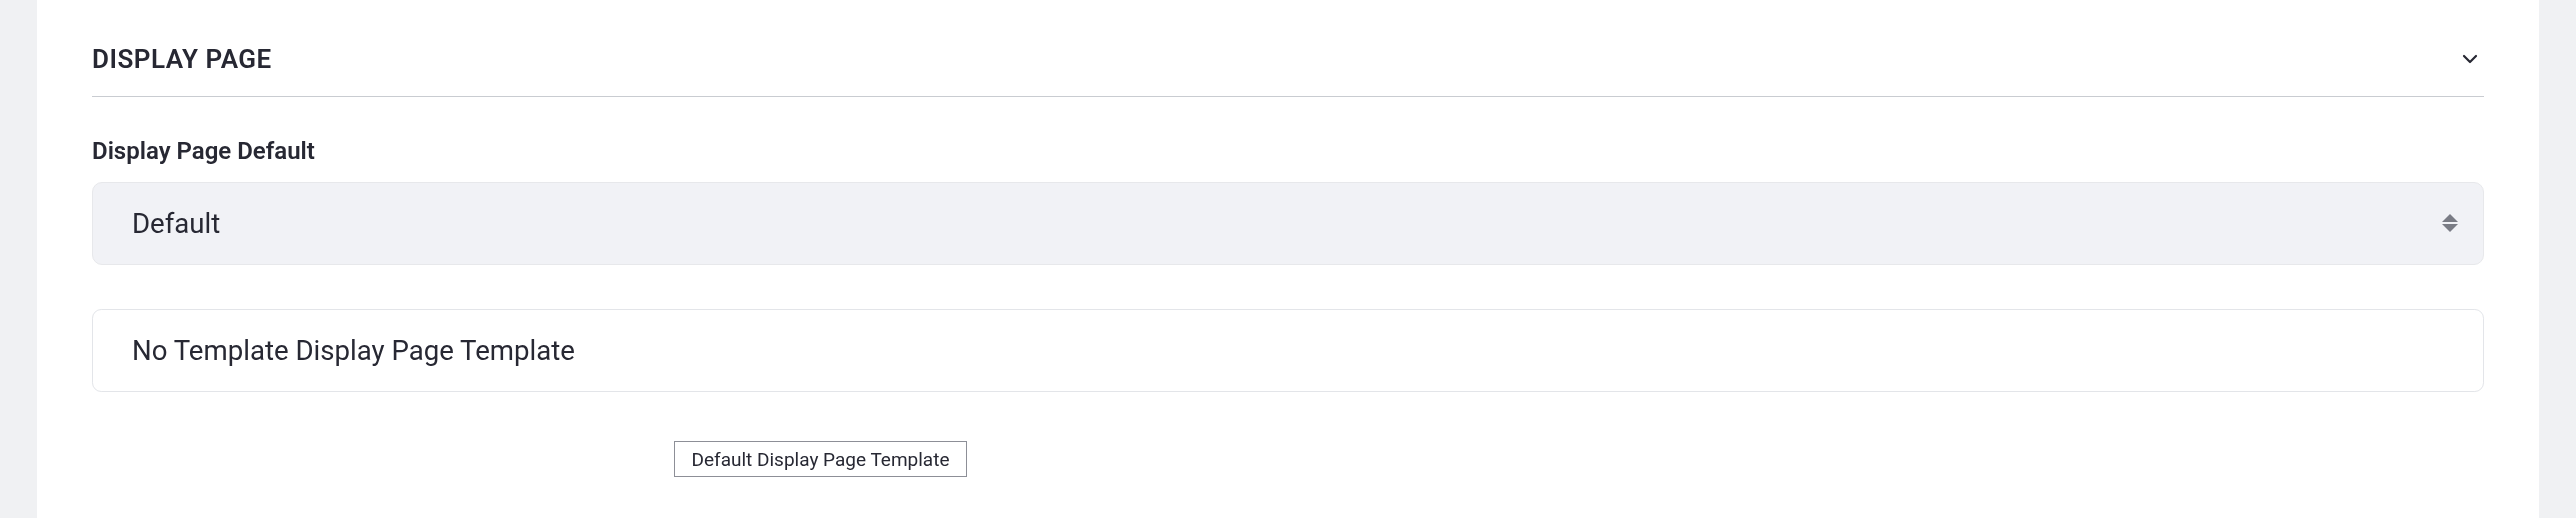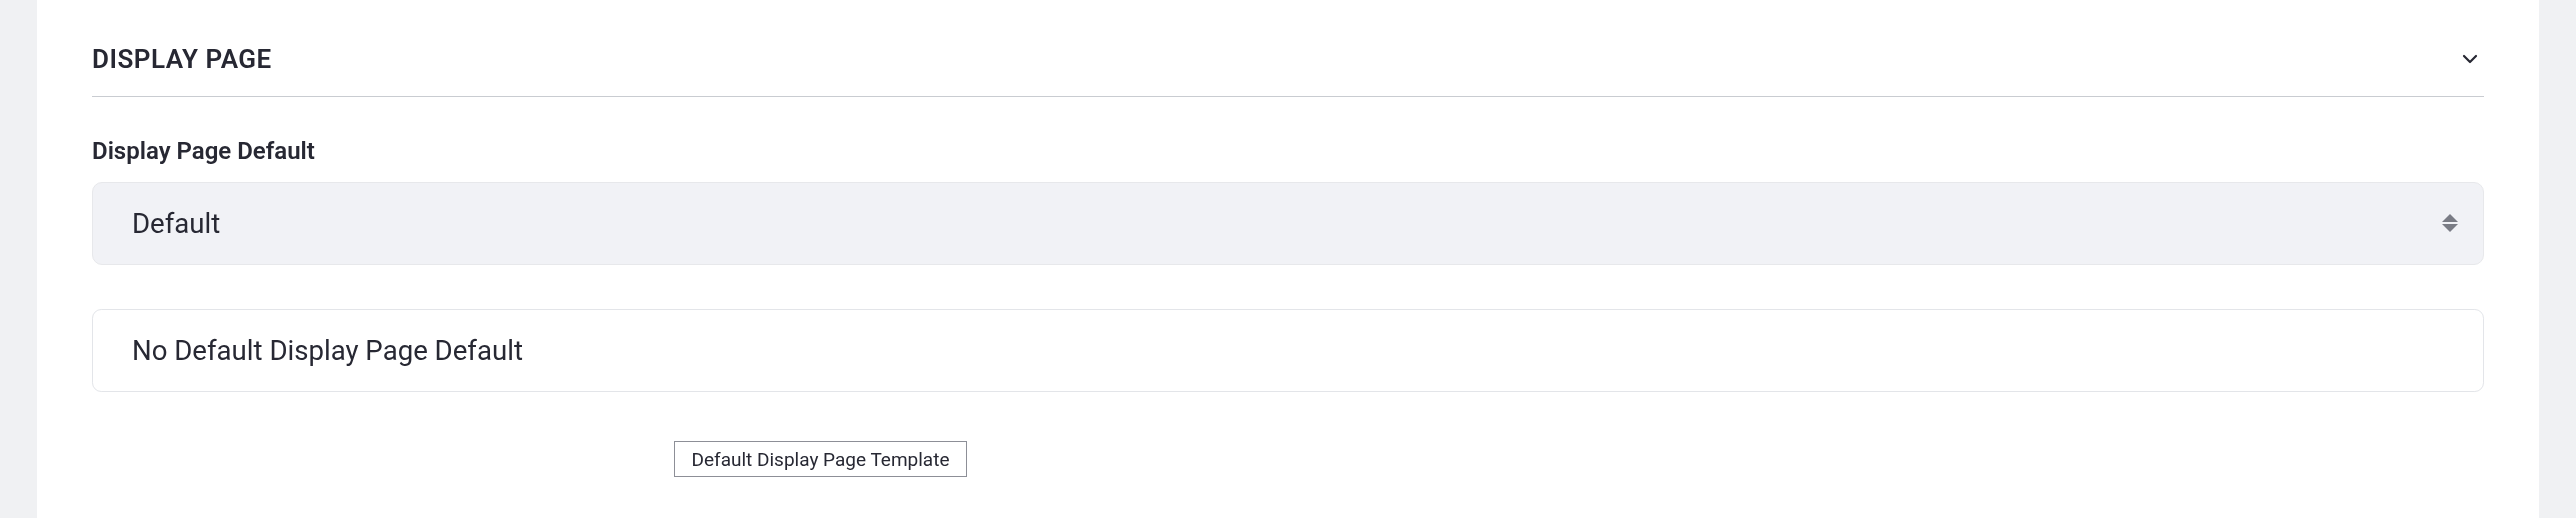--- a/index.html
+++ b/index.html
@@ -149,21 +149,21 @@
       <div class="select-box">
         <span>Default</span>
       </div>
       <span class="select-caret">
         <span class="caret-up"></span>
         <span class="caret-down"></span>
       </span>
     </div>
 
     <div class="info-box">
-      <span>No Default Display Page Default</span>
+      <span>No Template Display Page Template</span>
     </div>
 
     <div class="tooltip">
       <span>Default Display Page Template</span>
     </div>
 
   </div>
 </div>
 
 

